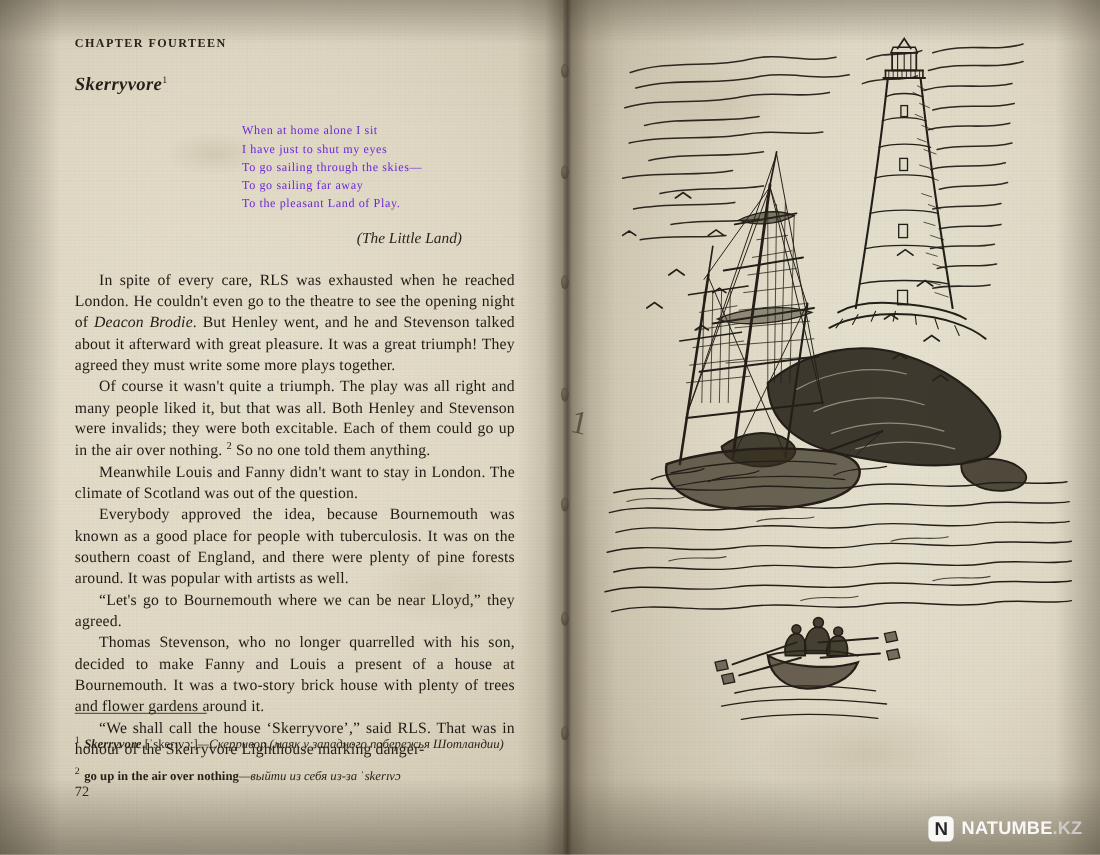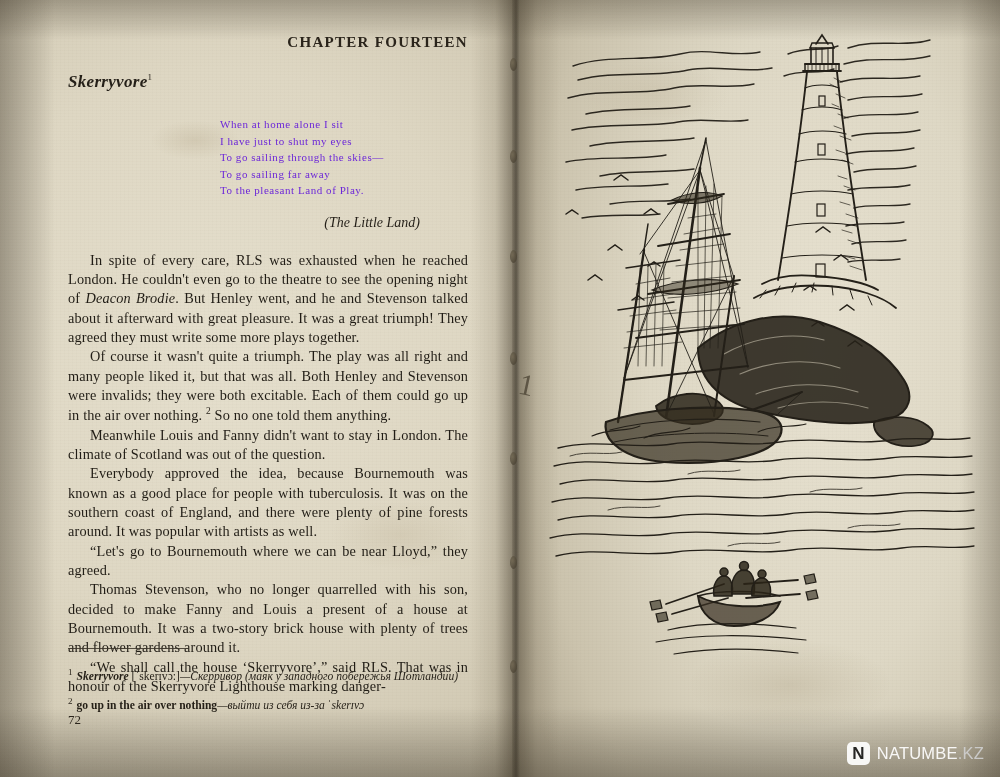--- a/index.html
+++ b/index.html
@@ -85,27 +85,26 @@
 
   
   .left-col {
     position: absolute;
     left: 68px;
     top: 34px;
     width: 400px;
     color: #241f18;
   }
   .chapter-head {
-    font-size: 15px;
+    font-size: 11px;
     letter-spacing: 1.3px;
     font-weight: bold;
     font-variant: normal;
     text-transform: uppercase;
     color: #2a241b;
-    text-align: right;
   }
   .section-title {
     margin-top: 21px;
     font-size: 17px;
     font-style: italic;
     font-weight: bold;
     letter-spacing: .3px;
   }
   .section-title sup {
     font-size: 9px;
@@ -214,20 +213,21 @@
     font-size: 17px;
     font-weight: bold;
     display: flex; align-items: center; justify-content: center;
     line-height: 1;
   }
   .wm-text {
     font-family: "Liberation Sans", sans-serif;
     font-size: 16.5px;
     color: #ffffff;
     letter-spacing: .2px;
+    font-weight: bold;
   }
   .wm-text .dim { color: #cfcfcf; }
 
   
   .spot { position: absolute; border-radius: 50%; pointer-events: none; }
 </style>
 </head>
 <body>
 
 <div id="page">

